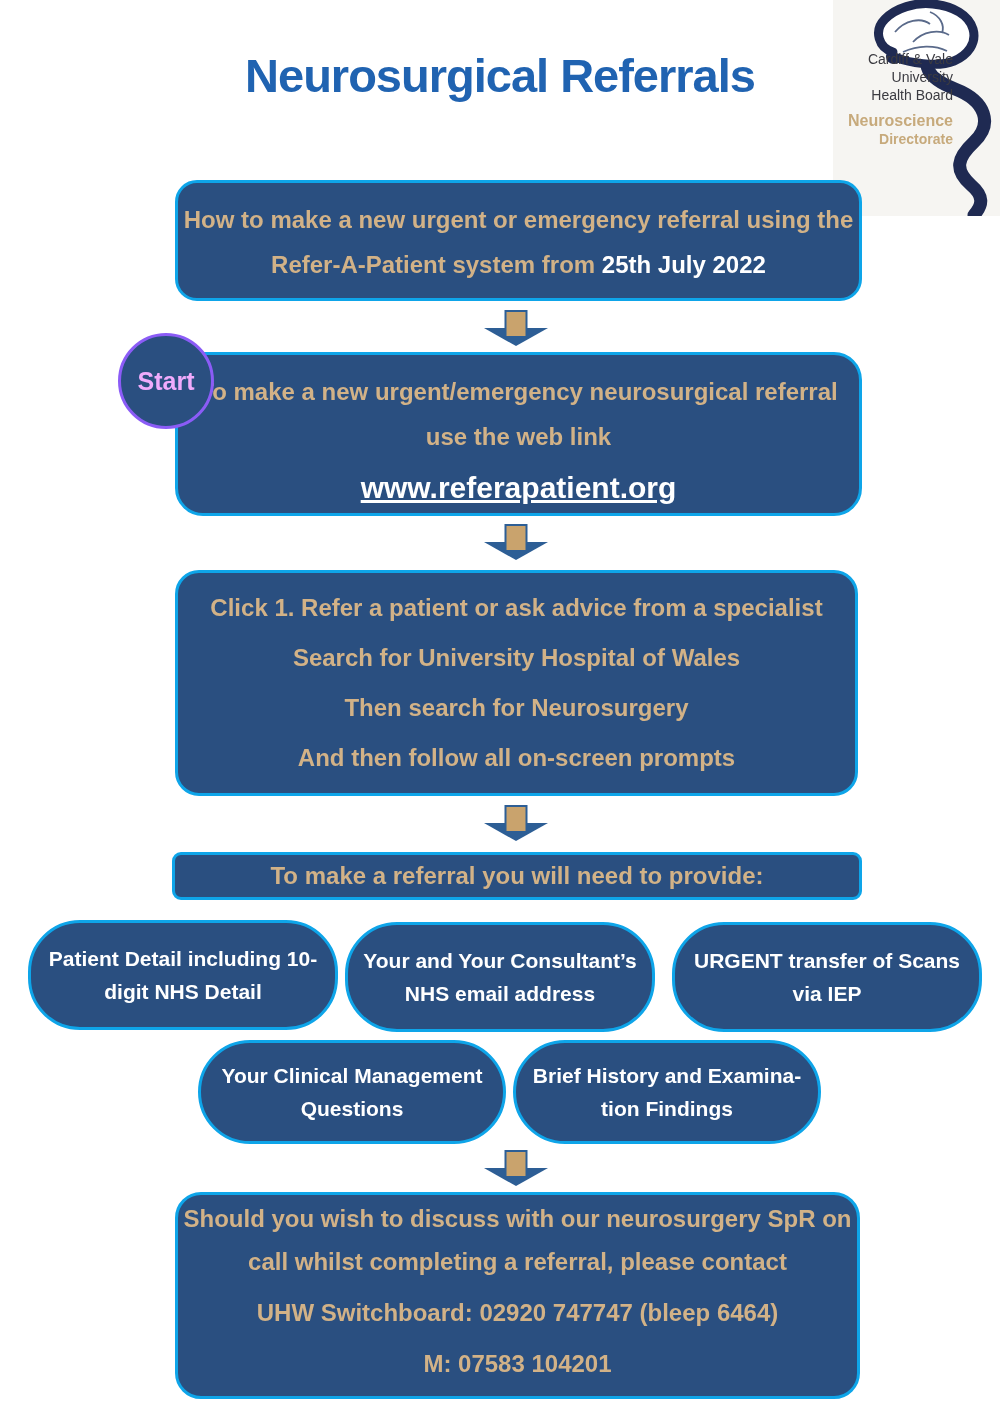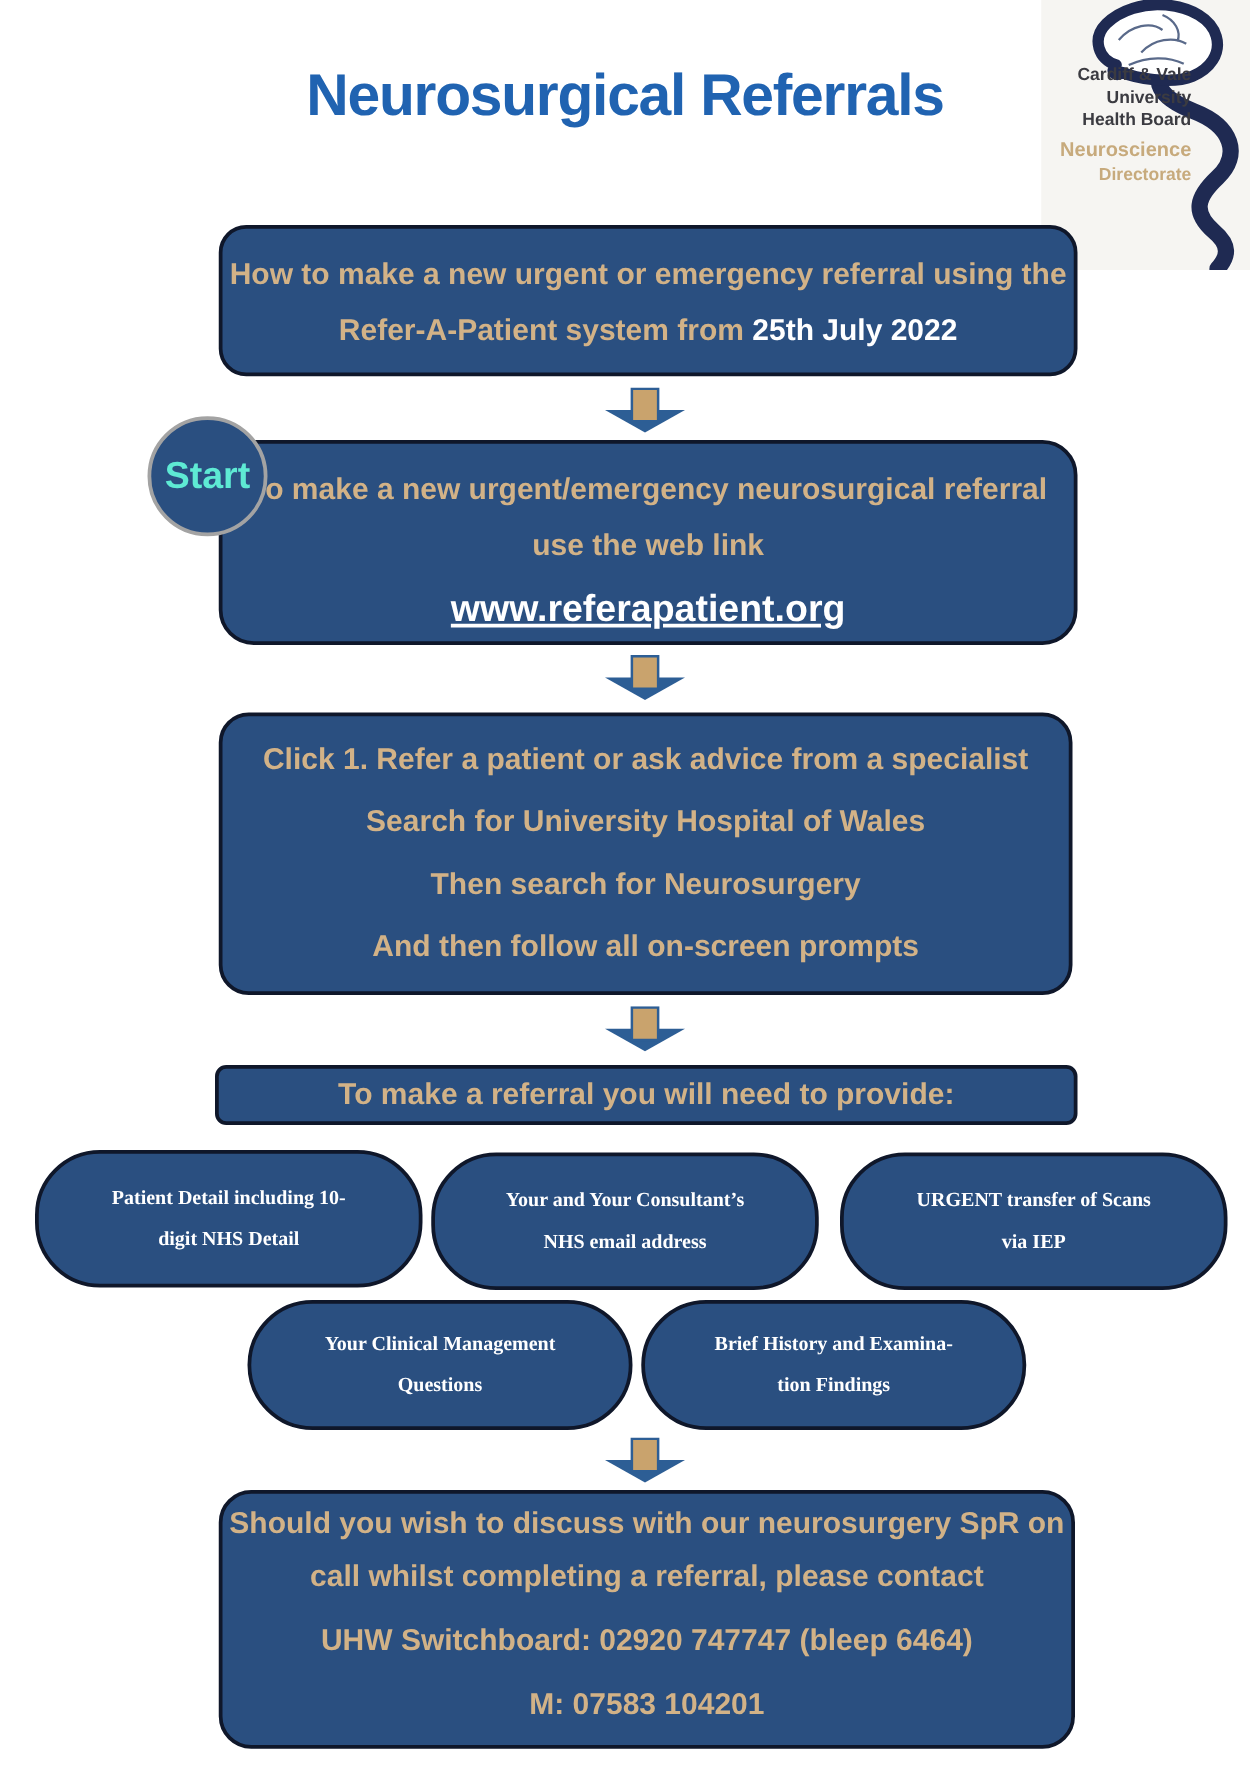--- a/index.html
+++ b/index.html
@@ -8,58 +8,58 @@
     font-family:"Liberation Sans", sans-serif;overflow:hidden;
   }
   .title{
     position:absolute;left:140px;top:48px;width:720px;text-align:center;
     font-size:47px;font-weight:bold;color:#2063b1;letter-spacing:-1px;
   }
   
   .logo{position:absolute;left:833px;top:0;width:167px;height:216px;background:#f6f5f2;}
   .logo svg{position:absolute;left:0;top:0;}
   .logo-text{position:absolute;left:2px;top:50px;width:118px;text-align:right;line-height:18px;}
-  .org{font-size:14px;font-weight:bold;color:#3b3b41;}
+  .org{font-size:14px;font-weight:normal;color:#3b3b41;}
   .dept{font-size:14px;font-weight:bold;color:#c7aa7c;margin-top:8px;line-height:18px;}
   
   .box{
     position:absolute;box-sizing:border-box;background:#2a4f80;
-    border:3px solid #0f172a;color:#d2b287;font-weight:bold;text-align:center;
+    border:3px solid #0ea5e9;color:#d2b287;font-weight:bold;text-align:center;
   }
   .box .white{color:#ffffff;}
   .bline{display:block;font-size:24px;line-height:45px;}
   
   .box1{left:175px;top:180px;width:687px;height:121px;border-radius:22px;padding-top:14px;}
   .box2{left:175px;top:352px;width:687px;height:164px;border-radius:28px;padding-top:14px;}
   .box2 .link{
     display:inline-block;margin-top:12px;font-size:30px;color:#ffffff;
     text-decoration:underline;font-weight:bold;
   }
   .box3{left:175px;top:570px;width:683px;height:226px;border-radius:24px;padding-top:10px;}
   .box3 .bline{line-height:50px;}
   .bar{left:172px;top:852px;width:690px;height:48px;border-radius:9px;
        display:flex;align-items:center;justify-content:center;font-size:24px;}
   .pill{
     border-radius:52px;display:flex;flex-direction:column;align-items:center;
     justify-content:center;color:#ffffff;
   }
-  .pill .bline{font-size:16px;line-height:33px;font-family:Liberation Serif, serif;}
+  .pill .bline{font-size:21px;line-height:33px;}
   .pill1{left:28px;top:920px;width:310px;height:110px;}
   .pill2{left:345px;top:922px;width:310px;height:110px;}
   .pill3{left:672px;top:922px;width:310px;height:110px;}
   .pill4{left:198px;top:1040px;width:308px;height:104px;}
   .pill5{left:513px;top:1040px;width:308px;height:104px;}
   .boxend{left:175px;top:1192px;width:685px;height:207px;border-radius:26px;padding-top:2px;}
   .boxend .bline{line-height:43px;}
   .boxend .spaced{margin-top:8px;}
   
   .start{
     position:absolute;left:118px;top:333px;width:96px;height:96px;border-radius:50%;
-    box-sizing:border-box;background:#2a4f80;border:3px solid #a3a3a3;color:#5eead4;
-    font-size:30px;font-weight:bold;display:flex;align-items:center;justify-content:center;
+    box-sizing:border-box;background:#2a4f80;border:3px solid #8b5cf6;color:#f0abfc;
+    font-size:25px;font-weight:bold;display:flex;align-items:center;justify-content:center;
     z-index:5;
   }
   
   .arrow{position:absolute;width:66px;height:37px;left:483px;}
   .a1{top:310px;} .a2{top:524px;} .a3{top:805px;} .a4{top:1150px;}
 </style>
 </head>
 <body>
 
 <div id="poster">

